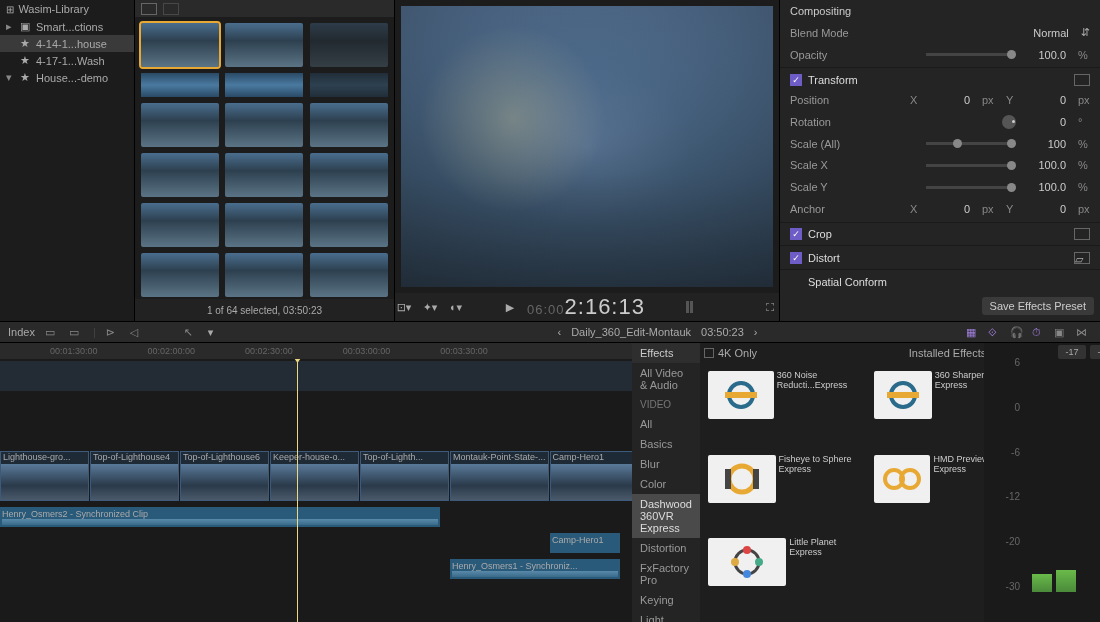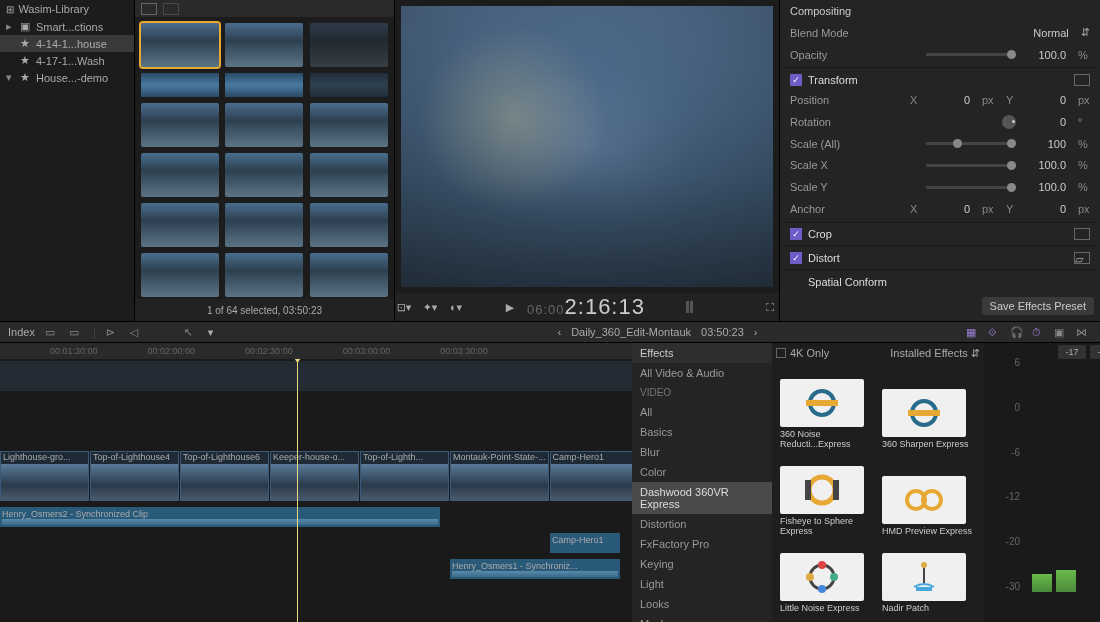--- a/index.html
+++ b/index.html
@@ -88,21 +88,21 @@
 .effects-sidebar { width: 140px; background: #242424; }
 .effects-sidebar .hdr { padding: 4px 8px; background: #2e2e2e; color: #ccc; }
 .effects-sidebar .item { padding: 4px 8px; color: #999; cursor: pointer; }
 .effects-sidebar .item.sub { padding-left: 8px; }
 .effects-sidebar .item.selected { background: #4a4a4a; color: #ddd; }
 .effects-grid-wrap { flex: 1; display: flex; flex-direction: column; }
 .effects-header { height: 20px; display: flex; align-items: center; justify-content: space-between; padding: 0 4px; }
 .effects-header .chk { display: flex; align-items: center; gap: 4px; }
 .effects-header .chk .box { width: 10px; height: 10px; border: 1px solid #666; }
 .effects-grid { flex: 1; display: grid; grid-template-columns: 1fr 1fr; gap: 8px; padding: 8px; overflow-y: auto; }
-.effect-item { display: flex; flex-direction: column; gap: 3px; justify-content: flex-end; }
+.effect-item { display: flex; flex-direction: row; gap: 3px; }
 .effect-thumb { width: 84px; height: 48px; background: #f0f0f0; border-radius: 2px; display: flex; align-items: center; justify-content: center; }
 .effect-thumb svg { width: 40px; height: 40px; }
 .effect-label { font-size: 9px; color: #ccc; line-height: 1.1; }
 
 
 .meters-panel { width: 116px; background: #1a1a1a; display: flex; }
 .meter-scale { width: 40px; display: flex; flex-direction: column; justify-content: space-between; padding: 14px 4px 30px; text-align: right; font-size: 10px; color: #666; }
 .meter-bars { flex: 1; display: flex; gap: 4px; align-items: flex-end; padding: 14px 8px 30px; }
 .meter-bar { width: 20px; height: 18px; background: linear-gradient(0deg, #4a8a3a, #6aba4a); }
 .meter-peak { display: flex; gap: 4px; position: absolute; top: 2px; margin-left: 24px; }
@@ -459,32 +459,21 @@
         <div class="effect-item">
           <div class="effect-thumb">
               <svg viewBox="0 0 40 40">
                 <circle cx="20" cy="20" r="12" fill="none" stroke="#444" stroke-width="3"></circle>
                 <circle cx="20" cy="8" r="4" fill="#d44"></circle>
                 <circle cx="32" cy="20" r="4" fill="#4a8"></circle>
                 <circle cx="20" cy="32" r="4" fill="#48d"></circle>
                 <circle cx="8" cy="20" r="4" fill="#da4"></circle>
               </svg>
             </div>
-          <span class="effect-label">Little Noise Express</span>
-        </div>
-        <div class="effect-item">
-          <div class="effect-thumb">
-              <svg viewBox="0 0 40 40">
-                <line x1="20" y1="6" x2="20" y2="26" stroke="#444" stroke-width="2"></line>
-                <circle cx="20" cy="8" r="3" fill="#da4"></circle>
-                <path d="M10 30 Q20 24 30 30" fill="none" stroke="#4ad" stroke-width="2"></path>
-                <rect x="12" y="30" width="16" height="4" fill="#4ad"></rect>
-              </svg>
-            </div>
-          <span class="effect-label">Nadir Patch</span>
+          <span class="effect-label">Little Planet Express</span>
         </div>
       </div>
     </div>
   </div>
 
   <div class="meters-panel">
     <div class="meter-peak" style="left:50px">
       <span class="pk">-17</span>
       <span class="pk">-17</span>
     </div>

